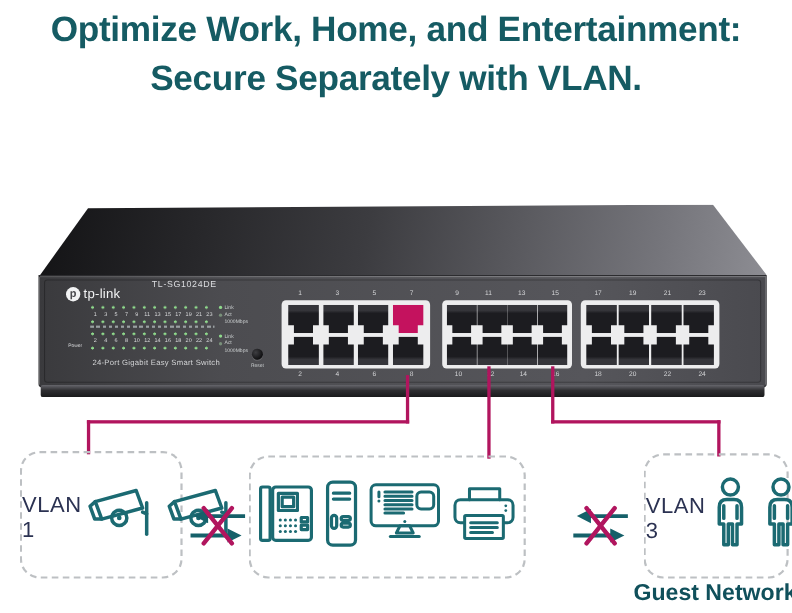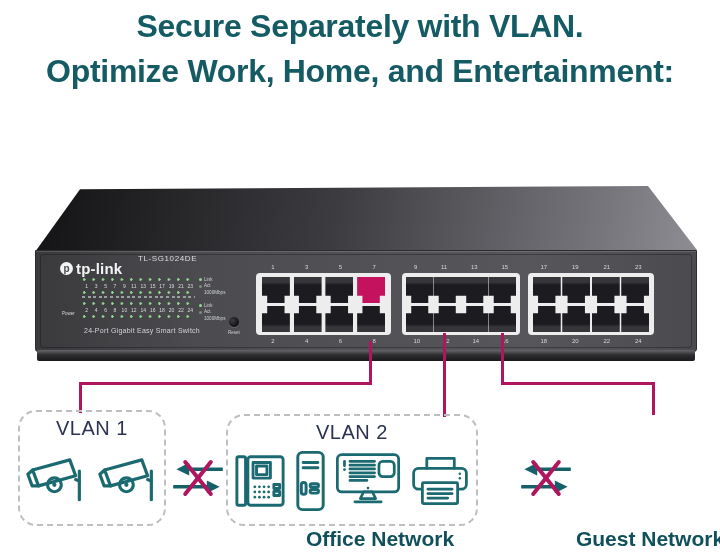--- a/index.html
+++ b/index.html
@@ -21,21 +21,21 @@
             border:1px solid #2c2c2f;border-radius:0 0 3px 3px;
             box-shadow:inset 0 1px 0 rgba(255,255,255,.14)}
   .sw-front::before{content:"";position:absolute;inset:3px 4px;border:1px solid rgba(0,0,0,.28);
             border-radius:3px;pointer-events:none}
   .sw-base{position:absolute;left:2px;top:164px;width:658px;height:11px;border-radius:2px;
             background:linear-gradient(#66666c,#2e2e31 45%,#191a1b)}
 
   .logo{position:absolute;left:24px;top:9px;display:flex;align-items:center;gap:3px}
   .logo-mark{width:13px;height:13px;border-radius:50%;background:#f2f3f4;color:#4c4c50;
              font-weight:700;font-size:10px;line-height:13px;text-align:center}
-  .logo-text{color:#f2f3f4;font-weight:700;font-size:15px;letter-spacing:.2px}
+  .logo-text{color:#f2f3f4;font-weight:400;font-size:12px;letter-spacing:.2px}
   .model{position:absolute;left:102px;top:3px;color:#dcdde0;font-size:8px;letter-spacing:.6px}
 
   .leds{position:absolute;left:46px;top:26px;width:113px}
   .dotrow{height:5px;margin-bottom:1px;background-repeat:repeat-x;
           background-image:radial-gradient(circle at 2.2px 2.5px,#8fda8c 1.05px,rgba(0,0,0,0) 1.5px);
           background-size:9.42px 5px}
   .numrow{display:flex;justify-content:space-between;color:#d9dadc;font-size:5px;line-height:6px;
           margin-bottom:1px;text-align:center}
   .numrow span{flex:1}
   .dashrow{height:2px;margin:1px 0 3px;
@@ -65,21 +65,21 @@
   .port-row.top .port{clip-path:polygon(0 0,100% 0,100% 72%,81% 72%,81% 100%,19% 100%,19% 72%,0 72%)}
   .port-row.bot .port{background:linear-gradient(#1c1c20 70%,#35353a 80%);
             clip-path:polygon(19% 0,81% 0,81% 28%,100% 28%,100% 100%,0 100%,0 28%,19% 28%)}
   .port.hl{background:#c4125e}
 
   
   .cline{position:absolute;background:#b1155e;z-index:3}
 
   
   .vlan-box{position:absolute;border:2px dashed #bdc0c3;border-radius:18px;z-index:4;
-            display:flex;flex-direction:column;align-items:center}
+            display:flex;flex-direction:row;align-items:center}
   .vb1{left:18px;top:410px;width:148px;height:116px}
   .vb2{left:226px;top:414px;width:252px;height:112px}
   .vb3{left:585px;top:412px;width:132px;height:114px}
   .vlan-title{margin-top:5px;font-size:20px;color:#2b3252;letter-spacing:.5px}
   .vlan-icons{flex:1;display:flex;align-items:center;justify-content:center;gap:8px;
             padding:0 4px 6px;width:100%}
   .vlan-label{position:absolute;top:527px;font-size:21px;font-weight:700;color:#10505b;
             text-align:center;z-index:4}
   .lb1{left:10px;width:164px}
   .lb2{left:280px;width:200px}
@@ -87,22 +87,22 @@
 
   .iso{position:absolute;width:56px;height:44px;z-index:4}
   .iso1{left:170px;top:456px}.iso2{left:518px;top:456px}
 </style>
 </head>
 <body>
 
 <div class="stage">
 
   <div class="headline">
+    <div>Optimize Work, Home, and Entertainment:</div>
     <div>Secure Separately with VLAN.</div>
-    <div>Optimize Work, Home, and Entertainment:</div>
   </div>
 
   <div class="switch">
     <div class="sw-top"></div>
     <div class="sw-front">
 
       <div class="logo">
         <span class="logo-mark">p</span>
         <span class="logo-text">tp-link</span>
       </div>
@@ -285,21 +285,20 @@
       <path d="M4 37 H48" fill="none"></path>
         <path d="M46 29 L62 37 L46 45 Z" stroke="none"></path>
     </g>
     <g stroke="#b1155e" stroke-width="5" stroke-linecap="round" fill="none">
       <path d="M19 6 L51 46"></path>
         <path d="M51 6 L19 46"></path>
     </g>
   </svg>
 
   <div class="vlan-box vb2">
-    <div class="vlan-title">VLAN 2</div>
     <div class="vlan-icons">
       <svg width="52" height="60" viewBox="0 0 90 100" fill="none" stroke="#1b6a72" stroke-width="5" stroke-linejoin="round" stroke-linecap="round">
         <rect x="5" y="8" width="15" height="84" rx="3"></rect>
           <rect x="24" y="8" width="61" height="84" rx="5"></rect>
         <rect x="33" y="18" width="30" height="27"></rect>
           <rect x="39" y="24" width="18" height="15"></rect>
         <g fill="#1b6a72" stroke="none">
           <circle cx="36" cy="60" r="2.4"></circle>
             <circle cx="44" cy="60" r="2.4"></circle>
             <circle cx="52" cy="60" r="2.4"></circle>
@@ -336,30 +335,44 @@
       <svg width="62" height="55" viewBox="0 0 112 100" fill="none" stroke="#1b6a72" stroke-width="5" stroke-linejoin="round" stroke-linecap="round">
         <path d="M32 26 V8 H82 V26"></path>
         <rect x="8" y="26" width="96" height="38" rx="9"></rect>
         <circle cx="92" cy="36" r="2.3" fill="#1b6a72" stroke="none"></circle>
           <circle cx="92" cy="44" r="2.3" fill="#1b6a72" stroke="none"></circle>
         <rect x="24" y="52" width="64" height="38" rx="2" fill="#ffffff"></rect>
         <path d="M34 64 H78 M34 72 H78 M34 80 H70"></path>
       </svg>
     </div>
   </div>
-  <div class="vlan-label lb2">Office Network</div>
 
   <svg class="iso iso2" viewBox="0 0 70 52">
     <g stroke="#156069" stroke-width="4.5" fill="#156069">
       <path d="M66 15 H22" fill="none"></path>
         <path d="M24 7 L8 15 L24 23 Z" stroke="none"></path>
       <path d="M4 37 H48" fill="none"></path>
         <path d="M46 29 L62 37 L46 45 Z" stroke="none"></path>
     </g>
     <g stroke="#b1155e" stroke-width="5" stroke-linecap="round" fill="none">
       <path d="M19 6 L51 46"></path>
         <path d="M51 6 L19 46"></path>
     </g>
   </svg>
 
+  <div class="vlan-box vb3">
+    <div class="vlan-title">VLAN 3</div>
+    <div class="vlan-icons">
+      <svg width="38" height="67" viewBox="0 0 60 105" fill="none" stroke="#1b6a72" stroke-width="5" stroke-linejoin="round" stroke-linecap="round">
+        <circle cx="30" cy="15" r="11.5"></circle>
+        <path d="M14 44 Q14 33 25 33 H35 Q46 33 46 44 V68 H39.5 V98 H33 V68 H27 V98 H20.5 V68 H14 Z"></path>
+        <path d="M20.5 42 V60 M39.5 42 V60"></path>
+      </svg>
+      <svg width="38" height="67" viewBox="0 0 60 105" fill="none" stroke="#1b6a72" stroke-width="5" stroke-linejoin="round" stroke-linecap="round">
+        <circle cx="30" cy="15" r="11.5"></circle>
+        <path d="M14 44 Q14 33 25 33 H35 Q46 33 46 44 V68 H39.5 V98 H33 V68 H27 V98 H20.5 V68 H14 Z"></path>
+        <path d="M20.5 42 V60 M39.5 42 V60"></path>
+      </svg>
+    </div>
+  </div>
   <div class="vlan-label lb3">Guest Network</div>
 
 </div>
 
 </body></html>

